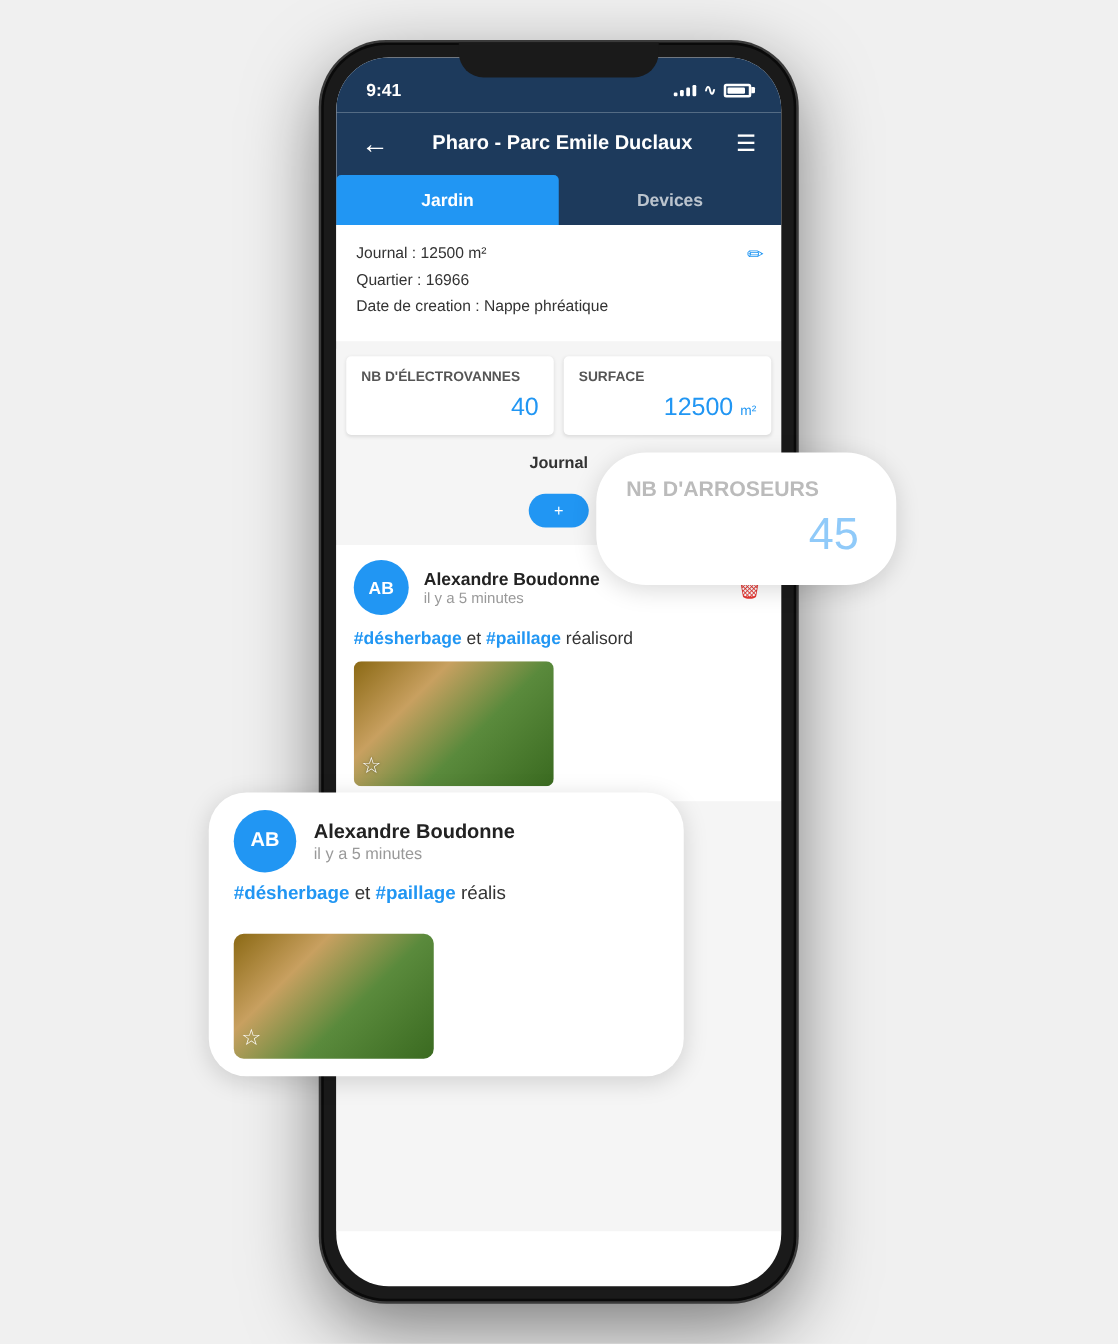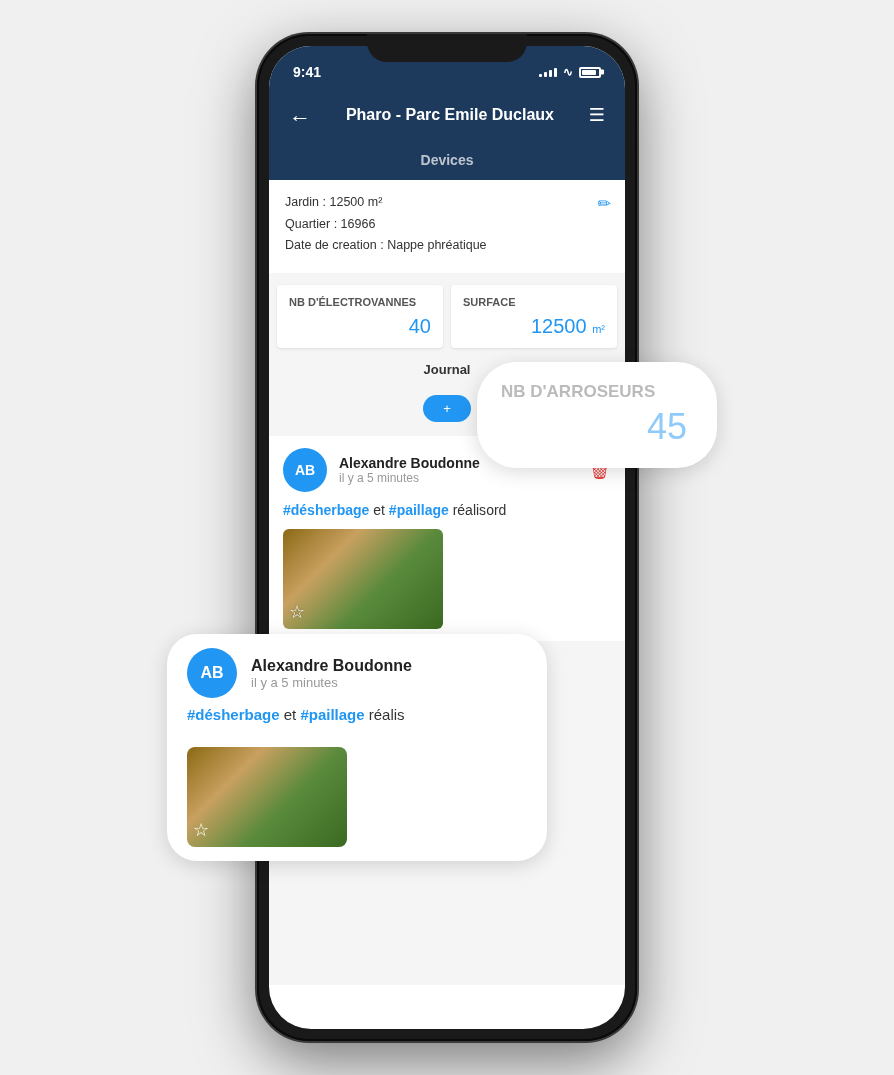--- a/index.html
+++ b/index.html
@@ -439,30 +439,33 @@
           </div>
         </div>
 
         <div class="nav-bar">
           <span class="nav-back">←</span>
           <span class="nav-title">Pharo - Parc Emile Duclaux</span>
           <span class="nav-menu">☰</span>
         </div>
 
         <div class="tabs">
+          <div class="tab active">
+            <span>Jardin</span>
+          </div>
           <div class="tab">
             <span>Devices</span>
           </div>
         </div>
 
         <div class="content">
 
           <div class="info-section">
             <div class="info-row">
-              <span>Jardin :</span>
+              <span>Journal :</span>
               <span>12500 m²</span>
             </div>
             <div class="info-row">
               <span>Quartier :</span>
               <span>16966</span>
             </div>
             <div class="info-row">
               <span>Date de creation :</span>
               <span>Nappe phréatique</span>
             </div>

